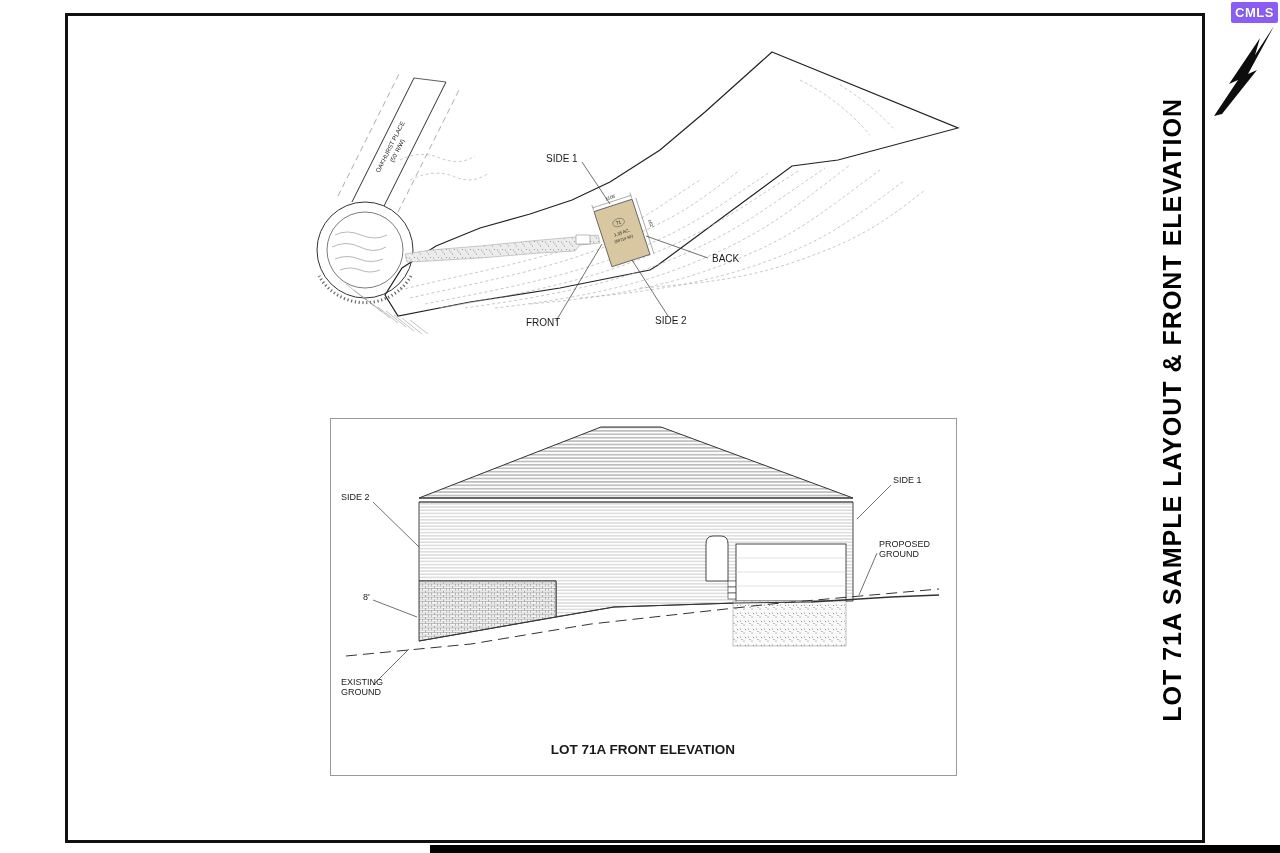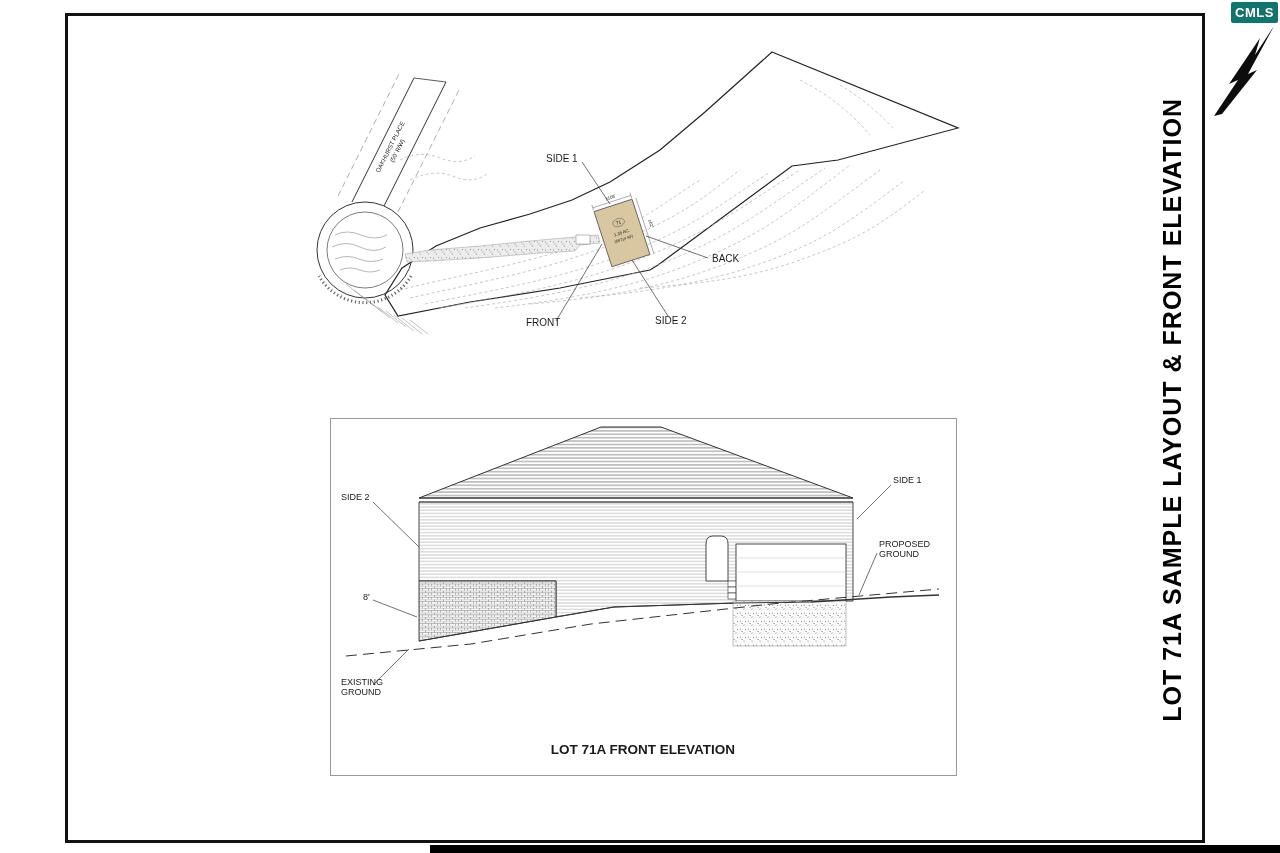--- a/index.html
+++ b/index.html
@@ -1,20 +1,20 @@
 <!DOCTYPE html>
 <html><head>
 <meta charset="utf-8">
 <style>
   html,body{margin:0;padding:0;background:#fff;}
   .page{position:relative;width:1280px;height:853px;background:#ffffff;overflow:hidden;
         font-family:"Liberation Sans",sans-serif;color:#111;}
   .abs{position:absolute;}
   .sheet-frame{left:65px;top:13px;width:1134px;height:824px;border:3px solid #111;background:#fff;}
-  .cmls{left:1231px;top:2px;width:47px;height:21px;background:#0f766e;color:#fff;
+  .cmls{left:1231px;top:2px;width:47px;height:21px;background:#8b5cf6;color:#fff;
         font-weight:bold;font-size:13px;display:flex;align-items:center;justify-content:center;
         letter-spacing:.5px;border-radius:2px;text-shadow:0 0 1px #555;}
   .vtitle{left:1142px;top:130px;width:60px;height:560px;display:flex;align-items:center;justify-content:center;}
   .vtitle span{writing-mode:vertical-rl;transform:rotate(180deg);font-size:25px;font-weight:bold;
         letter-spacing:1px;white-space:nowrap;color:#000;}
   .bottom-bar{left:430px;top:845px;width:850px;height:8px;background:#000;}
   svg text{font-family:"Liberation Sans",sans-serif;fill:#1a1a1a;}
 </style>
 </head>
 <body>

